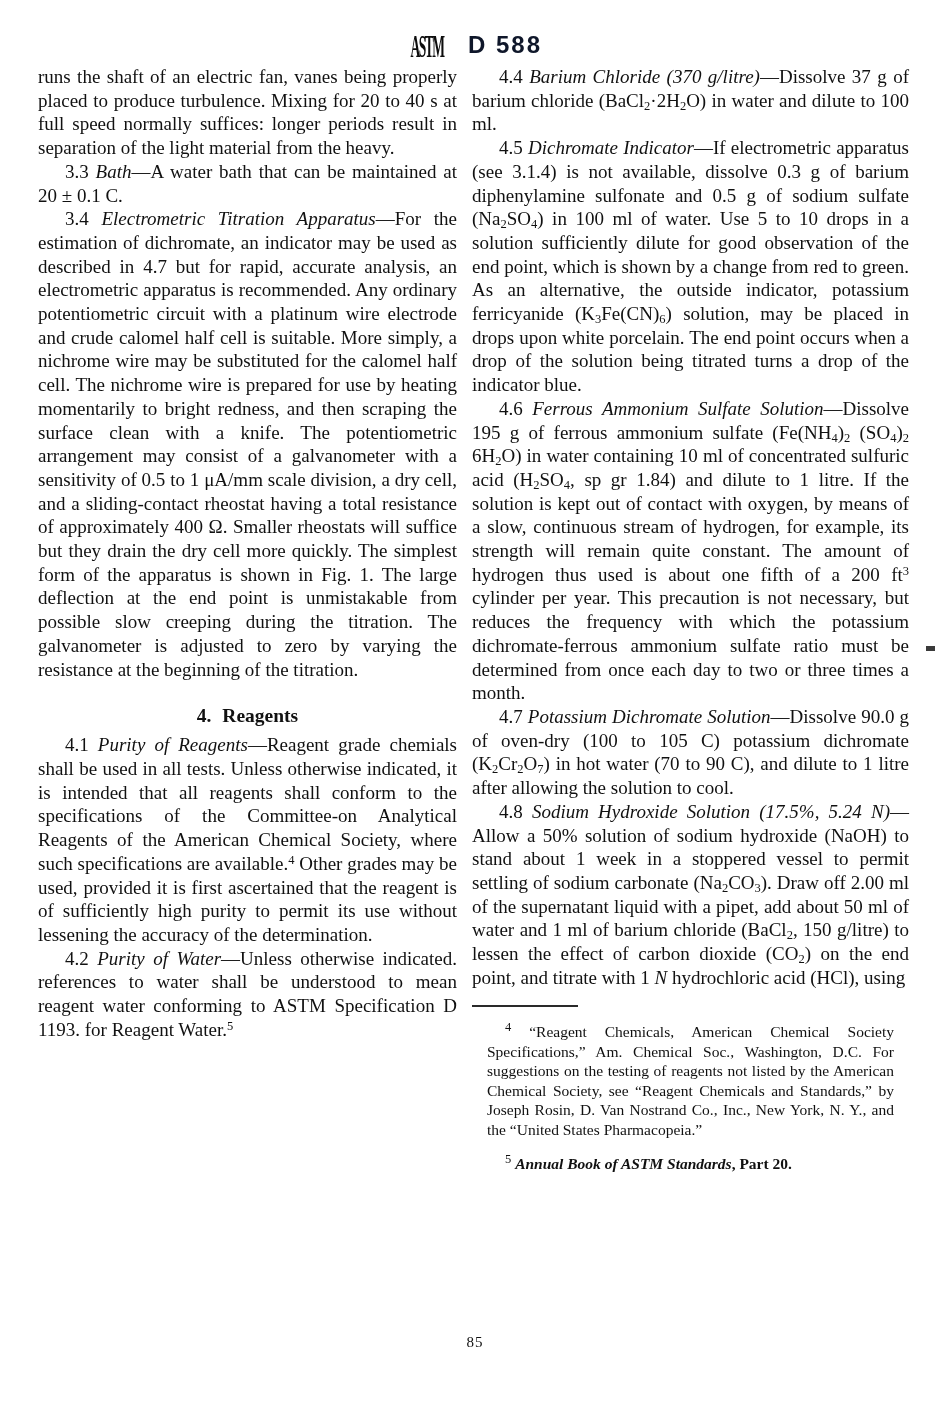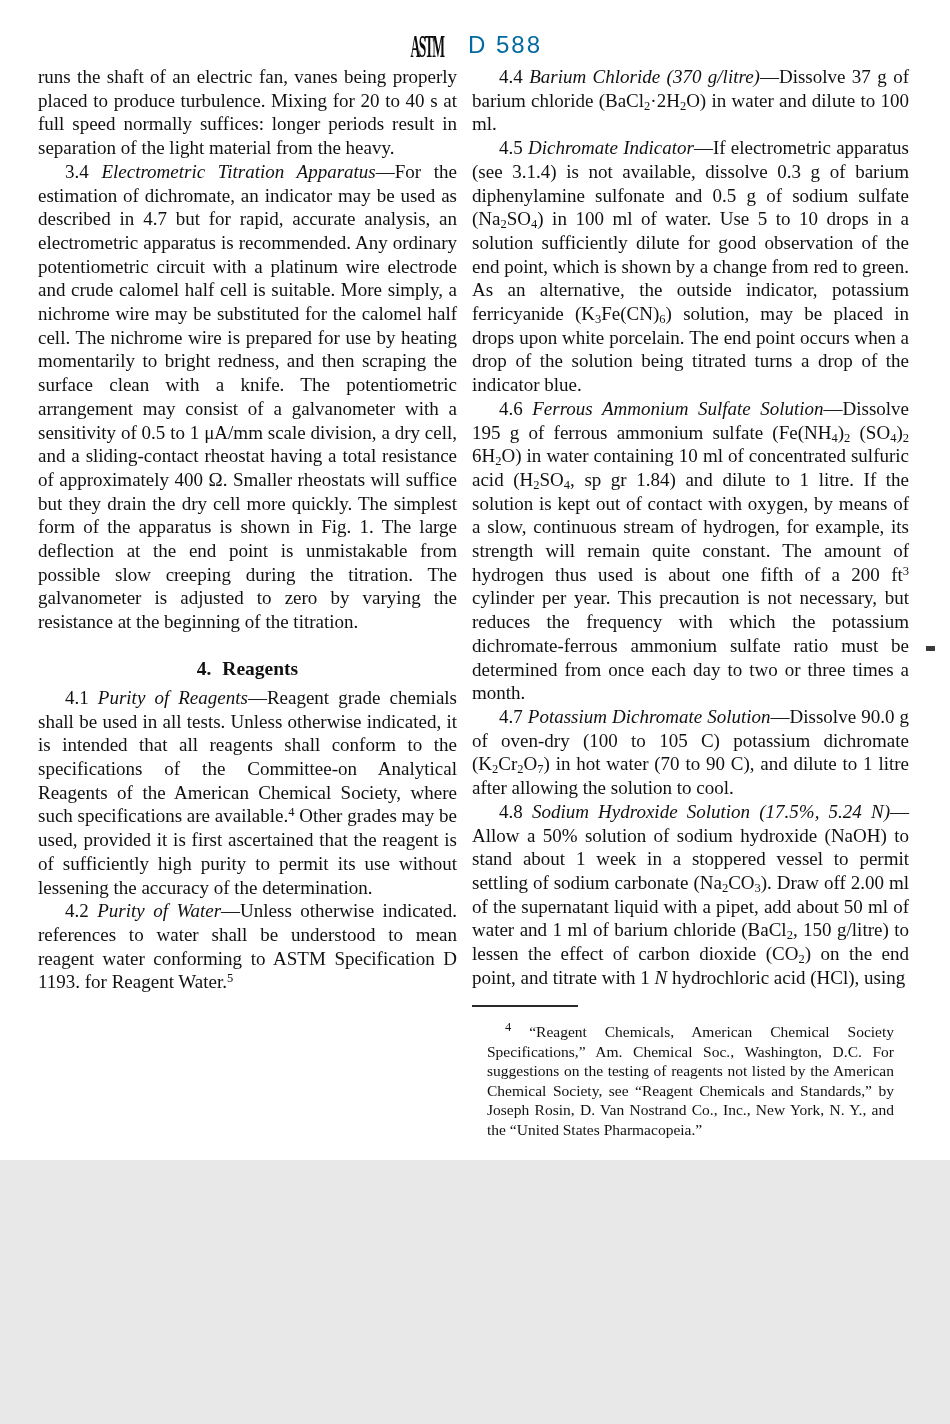--- a/index.html
+++ b/index.html
@@ -1,42 +1,42 @@
 <!DOCTYPE html>
 <html><head>
 <meta charset="utf-8">
 <style>
   html, body { margin: 0; padding: 0; background: #e8e8e8; }
   .page {
     position: relative;
     width: 950px;
-    height: 1160px;
+    height: 1424px;
     background: #ffffff;
     color: #111111;
     font-family: "Liberation Serif", "DejaVu Serif", serif;
     overflow: hidden;
   }
   .page-header {
     position: absolute;
     top: 24px;
     left: 0;
     width: 100%;
     display: flex;
     justify-content: center;
     align-items: center;
     gap: 22px;
     height: 42px;
   }
   .astm-logo { display: inline-block; width: 38px; height: 40px; }
   .doc-code {
     font-family: "Liberation Sans", sans-serif;
-    font-weight: 400;
+    font-weight: 700;
     font-size: 24px;
     letter-spacing: 2px;
-    color: #0369a1;
+    color: #0f172a;
   }
   .columns {
     position: absolute;
     top: 65px;
     left: 38px;
     display: flex;
     gap: 15px;
   }
   .col { text-align: justify; }
   .col-left  { width: 419px; }
@@ -102,33 +102,35 @@
       <g transform="translate(19,20) scale(0.5,1.18) translate(-19,-17)">
         <text x="19" y="27" text-anchor="middle" font-family="'Liberation Serif', serif" font-weight="bold" font-size="27" letter-spacing="-3" fill="#0d0d0d">ASTM</text>
       </g>
     </svg>
     <div class="doc-code">D 588</div>
   </div>
 
   <div class="columns">
     <div class="col col-left" id="col-left">
         <p class="paragraph"><span>runs the shaft of an electric fan, vanes being properly placed to produce turbulence. Mixing for 20 to 40 s at full speed normally suffices: longer periods result in separation of the light material from the heavy.</span></p>
+        <p class="paragraph indent"><span>3.3 </span><span class="it">Bath</span><span>—A water bath that can be maintained at 20 ± 0.1 C.</span></p>
         <p class="paragraph indent"><span>3.4 </span><span class="it">Electrometric Titration Apparatus</span><span>—For the estimation of dichromate, an indicator may be used as described in 4.7 but for rapid, accurate analysis, an electrometric apparatus is recommended. Any ordinary potentiometric circuit with a platinum wire electrode and crude calomel half cell is suitable. More simply, a nichrome wire may be substituted for the calomel half cell. The nichrome wire is prepared for use by heating momentarily to bright redness, and then scraping the surface clean with a knife. The potentiometric arrangement may consist of a galvanometer with a sensitivity of 0.5 to 1 μA/mm scale division, a dry cell, and a sliding-contact rheostat having a total resistance of approximately 400 Ω. Smaller rheostats will suffice but they drain the dry cell more quickly. The simplest form of the apparatus is shown in Fig. 1. The large deflection at the end point is unmistakable from possible slow creeping during the titration. The galvanometer is adjusted to zero by varying the resistance at the beginning of the titration.</span></p>
         <p class="heading"><span class="bd">4. Reagents</span></p>
         <p class="paragraph indent"><span>4.1 </span><span class="it">Purity of Reagents</span><span>—Reagent grade chemials shall be used in all tests. Unless otherwise indicated, it is intended that all reagents shall conform to the specifications of the Committee-on Analytical Reagents of the American Chemical Society, where such specifications are available.</span><sup>4</sup><span> Other grades may be used, provided it is first ascertained that the reagent is of sufficiently high purity to permit its use without lessening the accuracy of the determination.</span></p>
         <p class="paragraph indent"><span>4.2 </span><span class="it">Purity of Water</span><span>—Unless otherwise indicated. references to water shall be understood to mean reagent water conforming to ASTM Specification D 1193. for Reagent Water.</span><sup>5</sup></p>
       </div>
     <div class="col col-right" id="col-right">
         <p class="paragraph indent"><span>4.4 </span><span class="it">Barium Chloride (370 g/litre)</span><span>—Dissolve 37 g of barium chloride (BaCl</span><sub>2</sub><span>·2H</span><sub>2</sub><span>O) in water and dilute to 100 ml.</span></p>
         <p class="paragraph indent"><span>4.5 </span><span class="it">Dichromate Indicator</span><span>—If electrometric apparatus (see 3.1.4) is not available, dissolve 0.3 g of barium diphenylamine sulfonate and 0.5 g of sodium sulfate (Na</span><sub>2</sub><span>SO</span><sub>4</sub><span>) in 100 ml of water. Use 5 to 10 drops in a solution sufficiently dilute for good observation of the end point, which is shown by a change from red to green. As an alternative, the outside indicator, potassium ferricyanide (K</span><sub>3</sub><span>Fe(CN)</span><sub>6</sub><span>) solution, may be placed in drops upon white porcelain. The end point occurs when a drop of the solution being titrated turns a drop of the indicator blue.</span></p>
         <p class="paragraph indent"><span>4.6 </span><span class="it">Ferrous Ammonium Sulfate Solution</span><span>—Dissolve 195 g of ferrous ammonium sulfate (Fe(NH</span><sub>4</sub><span>)</span><sub>2</sub><span> (SO</span><sub>4</sub><span>)</span><sub>2</sub><span> 6H</span><sub>2</sub><span>O) in water containing 10 ml of concentrated sulfuric acid (H</span><sub>2</sub><span>SO</span><sub>4</sub><span>, sp gr 1.84) and dilute to 1 litre. If the solution is kept out of contact with oxygen, by means of a slow, continuous stream of hydrogen, for example, its strength will remain quite constant. The amount of hydrogen thus used is about one fifth of a 200 ft</span><sup>3</sup><span> cylinder per year. This precaution is not necessary, but reduces the frequency with which the potassium dichromate-ferrous ammonium sulfate ratio must be determined from once each day to two or three times a month.</span></p>
         <p class="paragraph indent"><span>4.7 </span><span class="it">Potassium Dichromate Solution</span><span>—Dissolve 90.0 g of oven-dry (100 to 105 C) potassium dichromate (K</span><sub>2</sub><span>Cr</span><sub>2</sub><span>O</span><sub>7</sub><span>) in hot water (70 to 90 C), and dilute to 1 litre after allowing the solution to cool.</span></p>
         <p class="paragraph indent"><span>4.8 </span><span class="it">Sodium Hydroxide Solution (17.5%, 5.24 N)</span><span>—Allow a 50% solution of sodium hydroxide (NaOH) to stand about 1 week in a stoppered vessel to permit settling of sodium carbonate (Na</span><sub>2</sub><span>CO</span><sub>3</sub><span>). Draw off 2.00 ml of the supernatant liquid with a pipet, add about 50 ml of water and 1 ml of barium chloride (BaCl</span><sub>2</sub><span>, 150 g/litre) to lessen the effect of carbon dioxide (CO</span><sub>2</sub><span>) on the end point, and titrate with 1 </span><span class="it">N</span><span> hydrochloric acid (HCl), using</span></p>
         <div class="footnote-rule"></div>
         <p class="footnote"><sup>4</sup><span> “Reagent Chemicals, American Chemical Society Specifications,” Am. Chemical Soc., Washington, D.C. For suggestions on the testing of reagents not listed by the American Chemical Society, see “Reagent Chemicals and Standards,” by Joseph Rosin, D. Van Nostrand Co., Inc., New York, N. Y., and the “United States Pharmacopeia.”</span></p>
+        <p class="footnote"><sup>5</sup><span> </span><span class="it bd">Annual Book of ASTM Standards</span><span class="bd">, Part 20.</span></p>
       </div>
   </div>
 
   <div class="scan-mark"></div>
 
   <div class="page-number">85</div>
 
 </div>
 
 </body></html>

